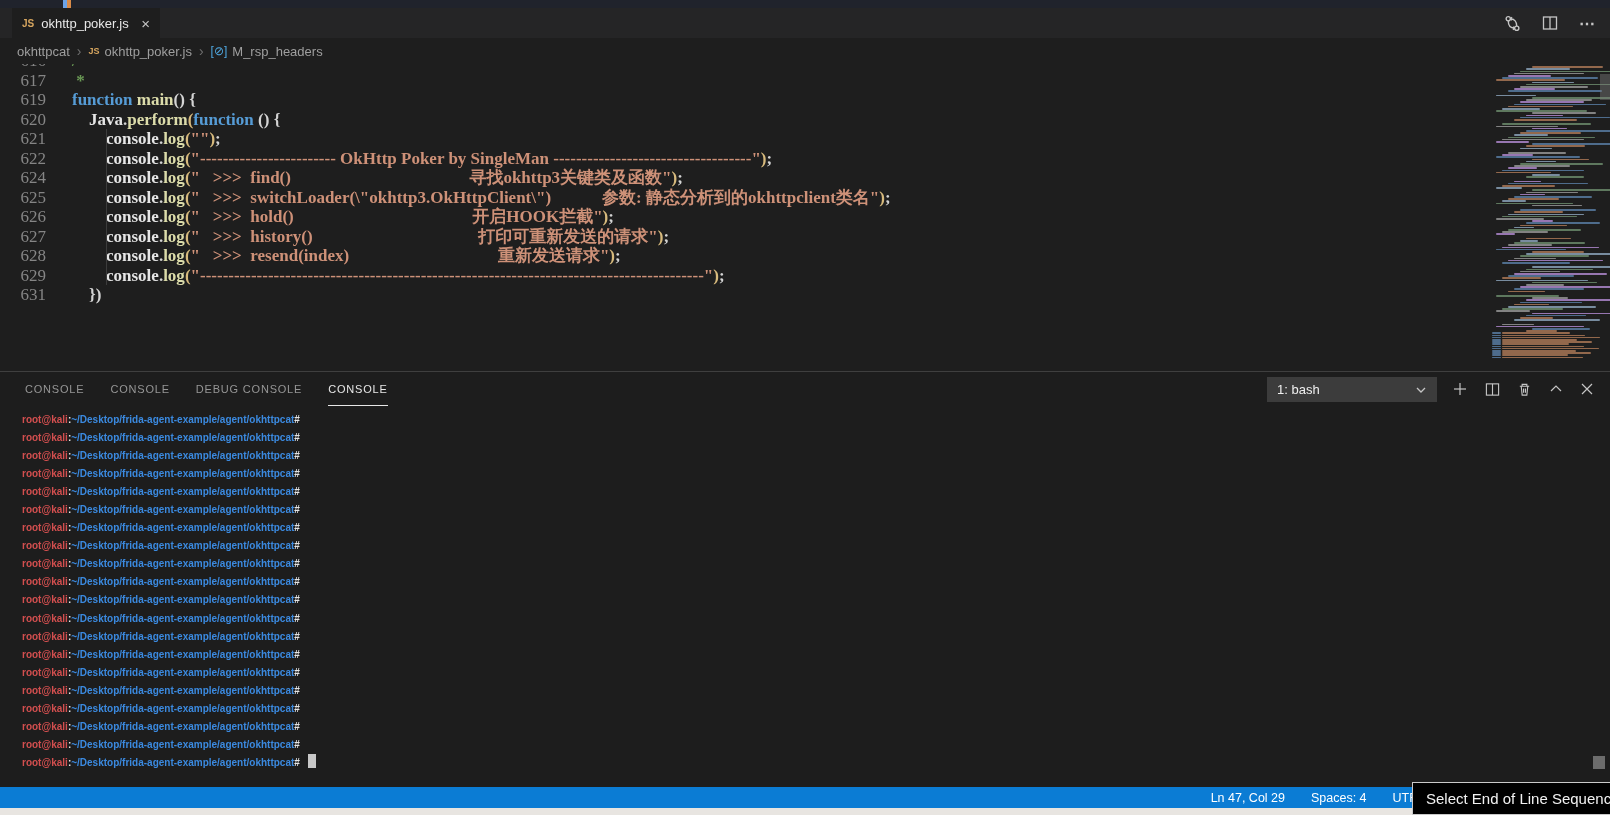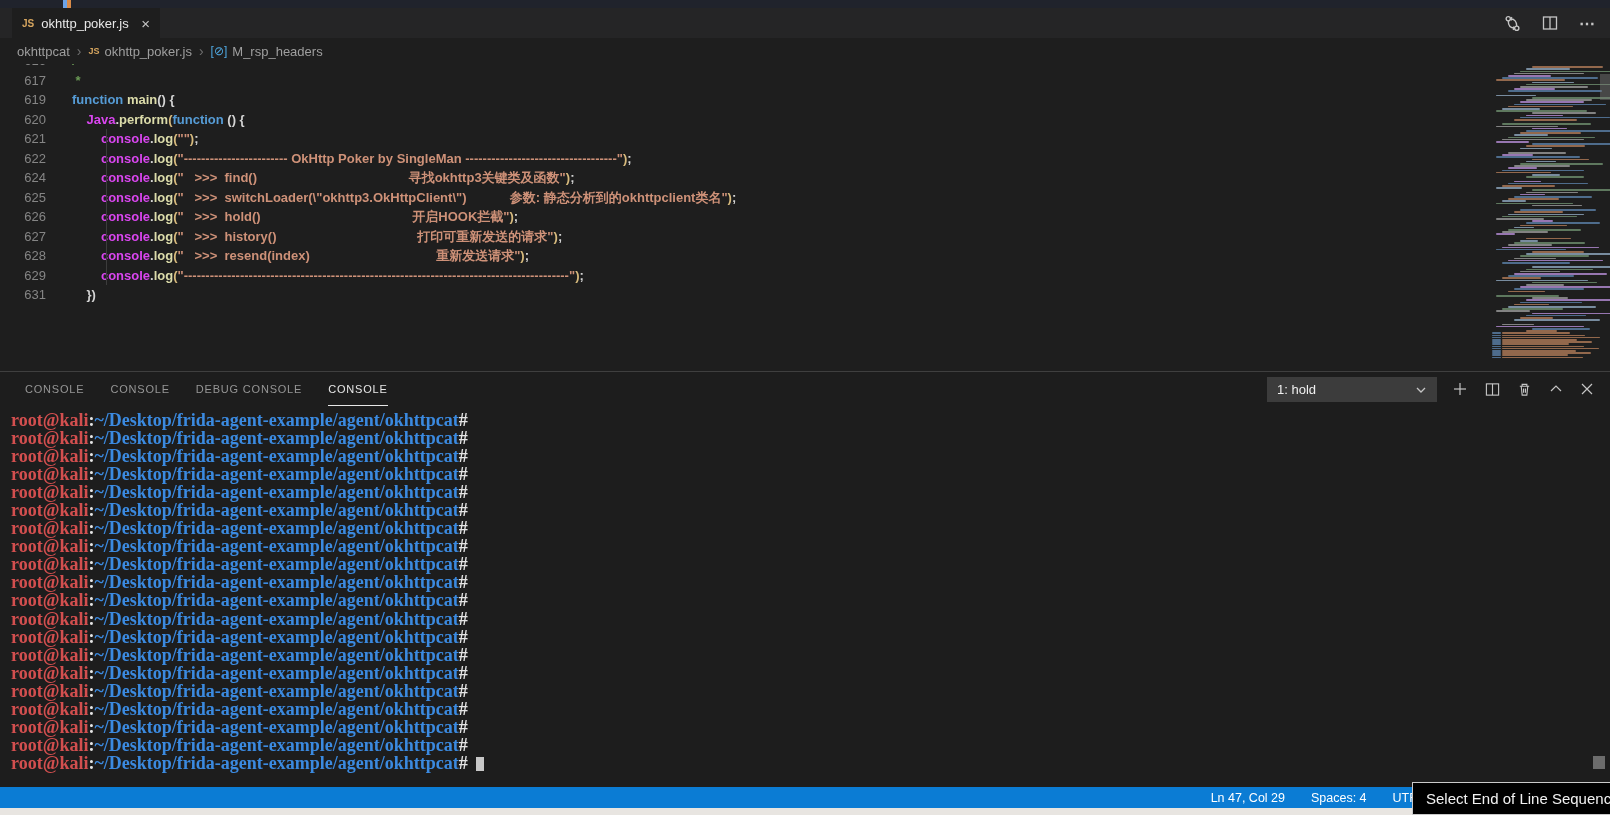--- a/index.html
+++ b/index.html
@@ -24,45 +24,45 @@
   #breadcrumb{position:absolute;left:0;top:38px;width:1610px;height:26px;background:#1e1e1e;
       display:flex;align-items:center;padding-left:17px;gap:7px;font-size:13px;color:#9f9f9f;}
   .crumb{display:flex;align-items:center;gap:5px;cursor:pointer;}
   .crumb-sep{color:#6f6f6f;font-size:14px;}
   .sym-badge{color:#4fa8e0;font-size:12px;}
   .js-badge-sm{color:#d7a65f;font-weight:bold;font-size:9px;}
   
   #editor{position:absolute;left:0;top:64px;width:1610px;height:307px;overflow:hidden;background:#1e1e1e;}
   #code-lines{margin-top:-13px;}
   .code-line{position:relative;display:flex;height:19.5px;line-height:19.5px;white-space:pre;
-      font-family:Liberation Sans, sans-serif;font-size:13px;font-weight:bold;}
+      font-family:Liberation Serif, serif;font-size:17px;font-weight:bold;}
   .ln{flex:none;width:46px;text-align:right;color:#858585;font-weight:normal;}
   .ltext{padding-left:26px;}
   .guide{position:absolute;left:106px;top:0;bottom:0;border-left:1px solid #3c3c3c;}
   .tok-c{color:#6a9955}.tok-k{color:#569cd6}.tok-f{color:#dcdcaa}
-  .tok-v{color:#d946ef}.tok-s{color:#ce9178}.tok-p{color:#d4d4d4}.tok-b{color:#d7ba7d}
+  .tok-v{color:#e5e5e5}.tok-s{color:#ce9178}.tok-p{color:#d4d4d4}.tok-b{color:#d7ba7d}
   #minimap{position:absolute;left:1488px;top:0;width:112px;height:300px;}
   .mm-row{position:absolute;height:1.6px;border-radius:1px;opacity:.8;}
   #editor-scrollbar{position:absolute;left:1600px;top:10px;width:10px;height:26px;background:rgba(121,121,121,.45);}
   
   #panel{position:absolute;left:0;top:371px;width:1610px;height:416px;background:#1d1d1d;
       border-top:1px solid #3f3f3f;box-sizing:border-box;}
   #panel-header{position:relative;height:34px;}
   .panel-tabs{display:flex;align-items:stretch;height:34px;padding-left:25px;gap:26px;}
   .panel-tab{display:flex;align-items:center;font-size:11px;letter-spacing:.8px;color:#969696;
       border-bottom:1px solid transparent;cursor:pointer;}
   .panel-tab.active{color:#e7e7e7;border-bottom:1px solid #e7e7e7;}
   .shell-select{position:absolute;left:1267px;top:5px;width:170px;height:25px;background:#3c3c3c;
       color:#f0f0f0;font-size:13px;display:flex;align-items:center;padding:0 10px;box-sizing:border-box;cursor:pointer;}
   .shell-select .sel-label{flex:1;}
   .panel-actions{position:absolute;right:16px;top:0;height:34px;display:flex;align-items:center;gap:17px;}
   .panel-actions svg{stroke:#c5c5c5;fill:none;stroke-width:1.2;}
   
-  #terminal{position:relative;padding:5px 0 0 11px;
-      font-family:Liberation Serif, serif;font-size:18px;font-weight:bold;line-height:18.05px;}
+  #terminal{position:relative;padding:5px 0 0 22px;
+      font-family:Liberation Sans, sans-serif;font-size:10px;font-weight:bold;line-height:18.05px;}
   .t-user{color:#d34f4f}.t-sep{color:#e4e4e4}.t-path{color:#3b8ae0}.t-sym{color:#e4e4e4}
   .t-cursor{display:inline-block;width:8px;height:14px;background:#c8c8c8;margin-left:8px;vertical-align:-2px;}
   #terminal-scroll-thumb{position:absolute;left:1593px;top:756px;width:12px;height:13px;background:#6c6c6c;}
   
   #status-bar{position:absolute;left:0;top:787px;width:1610px;height:21px;background:#0b7cd4;
       display:flex;align-items:center;justify-content:flex-end;padding-right:182px;box-sizing:border-box;
       font-size:12.5px;color:#ffffff;}
   .status-item{margin-left:26px;cursor:pointer;white-space:nowrap;}
   
   #bottom-strip{position:absolute;left:0;top:808px;width:1610px;height:7px;background:#e8e5e1;}
@@ -279,21 +279,21 @@
 
   <div id="panel">
     <div id="panel-header">
       <div class="panel-tabs">
         <span class="panel-tab">CONSOLE</span>
         <span class="panel-tab">CONSOLE</span>
         <span class="panel-tab">DEBUG CONSOLE</span>
         <span class="panel-tab active">CONSOLE</span>
       </div>
       <div class="shell-select">
-        <span class="sel-label">1: hold</span>
+        <span class="sel-label">1: bash</span>
         <svg width="12" height="12" viewBox="0 0 12 12" style="stroke:#c5c5c5;fill:none;stroke-width:1.3;">
             <path d="M2 4 l4 4 l4-4"></path>
           </svg>
       </div>
       <div class="panel-actions">
         <span class="icon-btn">
           <svg width="16" height="16" viewBox="0 0 16 16">
               <line x1="8" y1="2" x2="8" y2="14"></line>
               <line x1="2" y1="8" x2="14" y2="8"></line>
             </svg>

